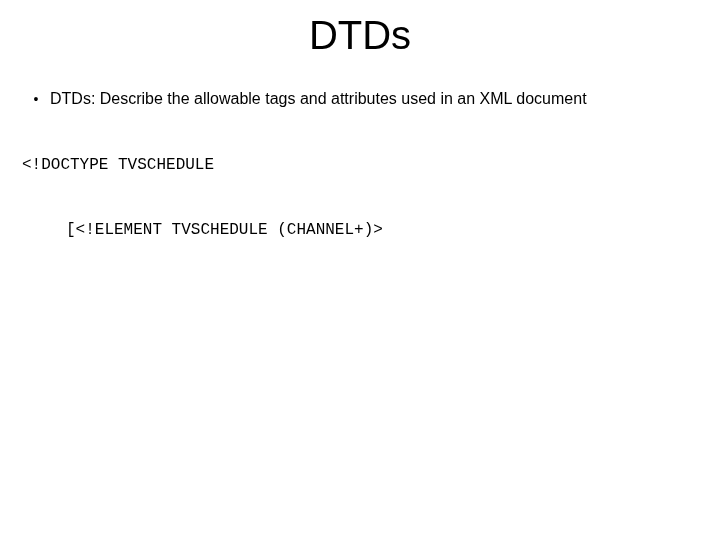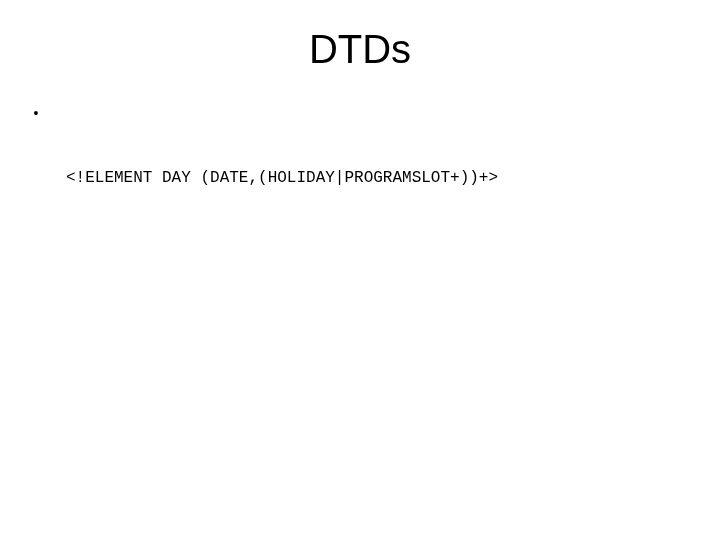--- a/index.html
+++ b/index.html
@@ -9,21 +9,21 @@
     height: 540px;
     background: #ffffff;
     font-family: Arial, Helvetica, sans-serif;
     color: #000000;
   }
   .slide {
     width: 720px;
     height: 403px;
     position: relative;
     box-sizing: border-box;
-    padding: 17px 22px 20px 22px;
+    padding: 3px 22px 20px 22px;
   }
   .title {
     text-align: center;
     font-size: 40px;
     font-weight: 400;
     margin: 10px 0 30px 0;
     letter-spacing: 0px;
   }
   .bullet-row {
     display: flex;
@@ -52,24 +52,26 @@
 </style>
 </head>
 <body>
 
 <div class="slide">
 
   <div class="title">DTDs</div>
 
   <div class="bullet-row">
     <div class="dot">•</div>
+    <div class="txt">DTDs: Describe the allowable tags and attributes used in an XML document</div>
   </div>
 
   <div class="code">
-    <div class="indent1">&lt;!ELEMENT DAY (DATE,(HOLIDAY|PROGRAMSLOT+))+&gt;</div>
+    <div>&lt;!DOCTYPE TVSCHEDULE</div>
+    <div class="indent1">[&lt;!ELEMENT TVSCHEDULE (CHANNEL+)&gt;</div>
     
     
     
     
     
     
     
     
     
   </div>

